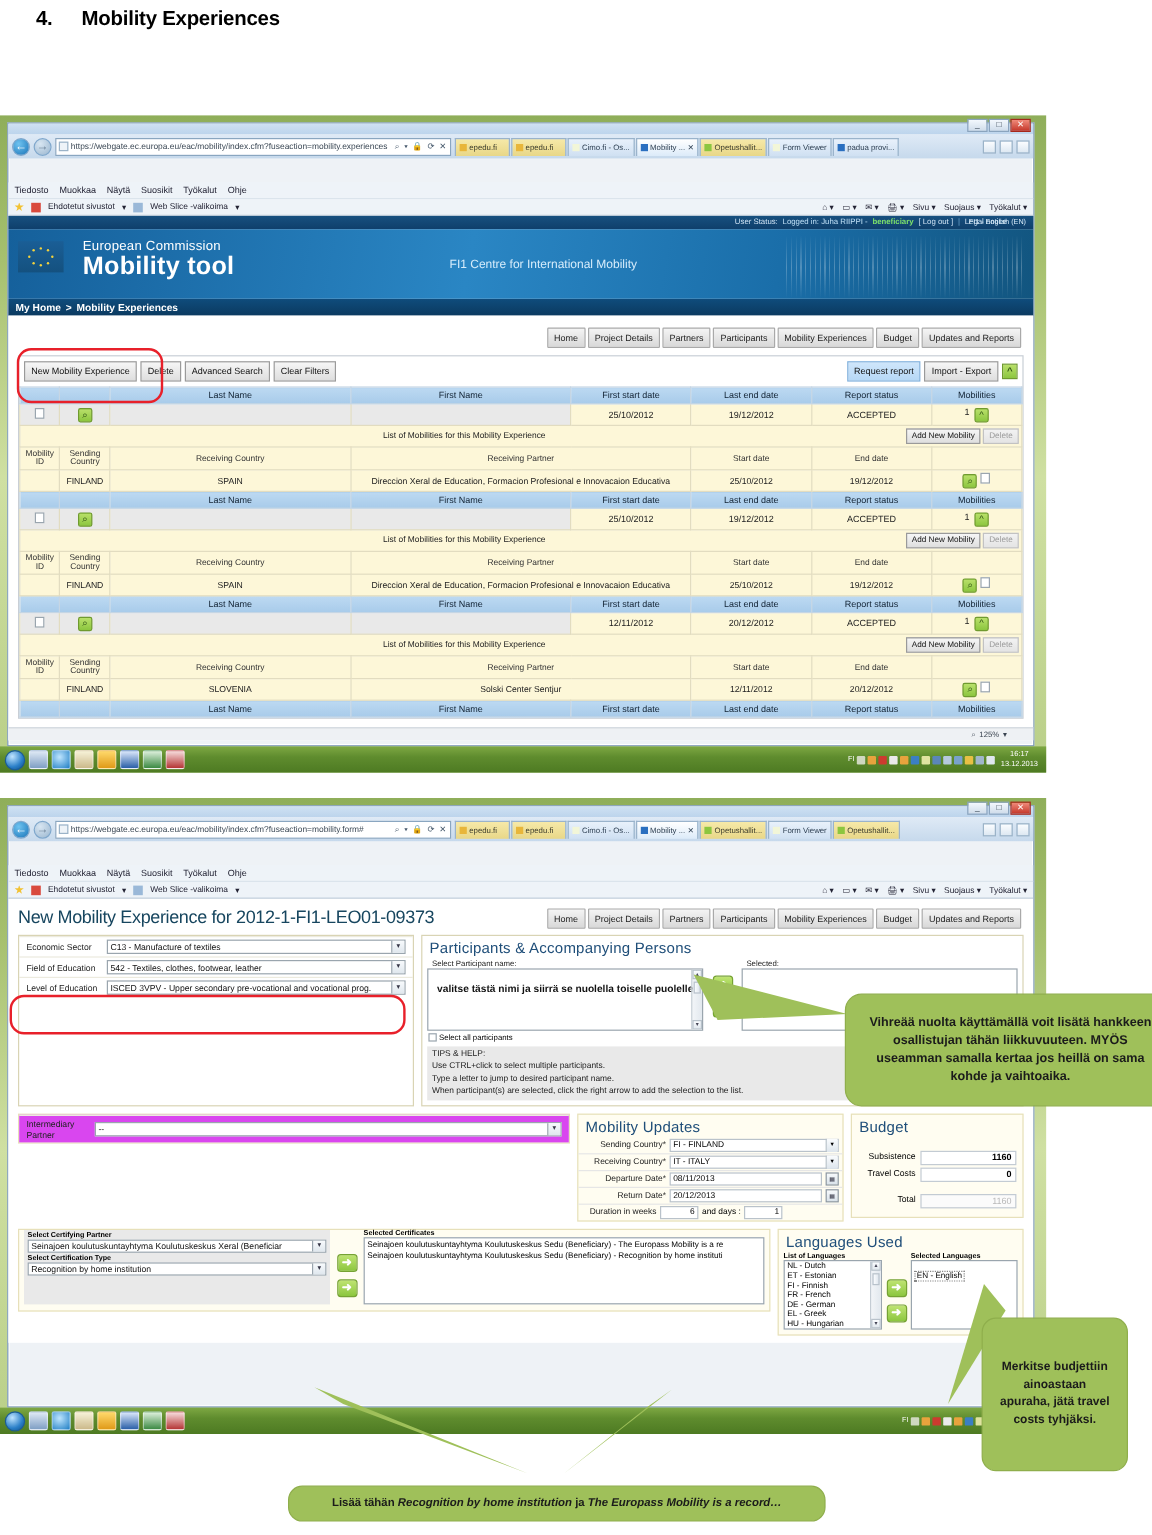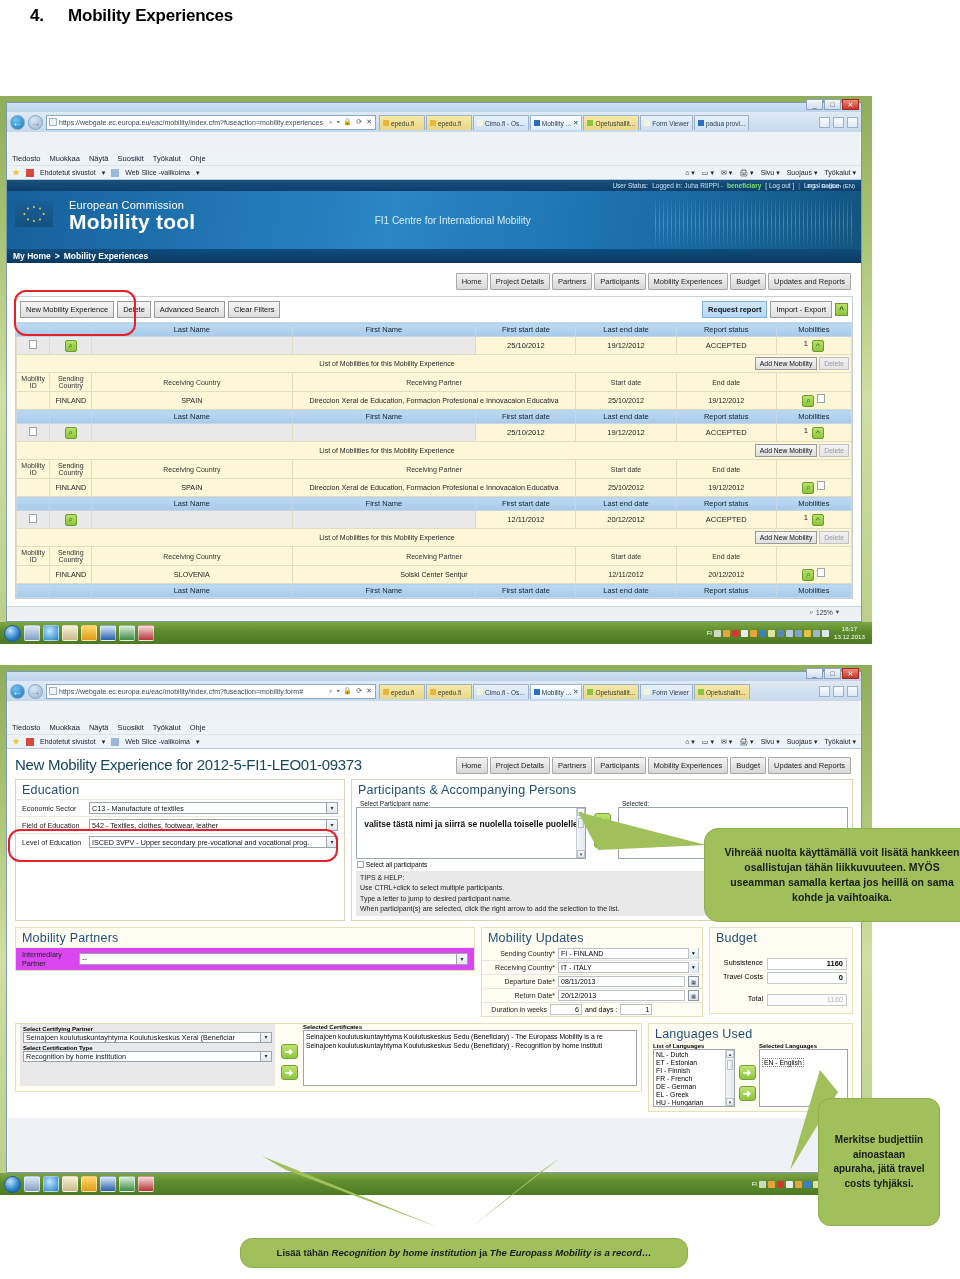--- a/index.html
+++ b/index.html
@@ -100,21 +100,21 @@
   .pg-title { font-size:15px; color:#17465f; max-width:370px; line-height:1.35; letter-spacing:-0.3px; }
   .navtabs { display:flex; gap:2px; margin-left:auto; margin-top:2px; }
   .navtab { border:1px solid #a9a9a9; background:linear-gradient(180deg,#f4f4f4,#d8d8d8);
             font-size:7.5px; padding:3px 5px; color:#222; white-space:nowrap; border-radius:1px; }
 
   .toolbar-wrap { margin:6px 8px 0 8px; border:1px solid #c9cfd6; background:#fff; }
   .toolbar { display:flex; align-items:center; gap:3px; padding:4px 4px; }
   .btn { border:1px solid #9a9a9a; background:linear-gradient(180deg,#f6f6f6,#dedede);
          font-size:7.5px; padding:3px 5px; color:#111; white-space:nowrap; }
   .btn.blue { background:linear-gradient(180deg,#cfe6fb,#b6d8f6); border-color:#7fb0dc; }
-  .btn.right { margin-left:auto;font-weight:bold; }
+  .btn.right { margin-left:auto; }
   .grnbtn { width:13px; height:13px; border:1px solid #6f9a2f;
             background:linear-gradient(180deg,#b9e06a,#8cc63f); color:#2d5012;
             font-size:8px; line-height:11px; text-align:center; font-weight:bold; }
 
   table.grid { width:100%; border-collapse:collapse; table-layout:fixed; }
   table.grid th { background:linear-gradient(180deg,#bcd9f2,#a8cbea); color:#123; font-size:7.5px;
                   font-weight:normal; padding:2px 2px; border:1px solid #c6d6e4; text-align:center; }
   table.grid td { font-size:7.5px; border:1px solid #e2dcc0; padding:2px; text-align:center; color:#222; }
   tr.exp-row td { background:#fdf7d8; height:17px; }
   tr.exp-row td.gray { background:#e9e9e9; }
@@ -650,35 +650,34 @@
             <span>✉ ▾</span>
             <span>🖨 ▾</span>
             <span>Sivu ▾</span>
             <span>Suojaus ▾</span>
             <span>Työkalut ▾</span>
           </span>
     </div>
 
     <div class="formpage">
       <div class="pg-head" style="padding-top:6px">
-        <div class="pg-title" style="max-width:430px">New Mobility Experience for 2012-5-FI1-LEO01-09373</div>
+        <div class="pg-title" style="max-width:430px">New Mobility Experience for 2012-1-FI1-LEO01-09373</div>
         <div class="navtabs" id="navtabs2">
               <div class="navtab">Home</div>
               <div class="navtab">Project Details</div>
               <div class="navtab">Partners</div>
               <div class="navtab">Participants</div>
               <div class="navtab">Mobility Experiences</div>
               <div class="navtab">Budget</div>
               <div class="navtab">Updates and Reports</div>
             </div>
       </div>
 
       <div style="display:flex; gap:6px; margin:4px 8px 0 8px;">
         <div class="panel" style="width:330px">
-          <div class="ph">Education</div>
           <div class="frow">
             <div class="flabel">Economic Sector</div>
             <div class="fsel">
               <span>C13 - Manufacture of textiles</span>
               <span class="caret">▾</span>
             </div>
           </div>
           <div class="frow">
             <div class="flabel">Field of Education</div>
             <div class="fsel">
@@ -727,21 +726,20 @@
             <div>TIPS &amp; HELP:</div>
             <div>Use CTRL+click to select multiple participants.</div>
             <div>Type a letter to jump to desired participant name.</div>
             <div>When participant(s) are selected, click the right arrow to add the selection to the list.</div>
           </div>
         </div>
       </div>
 
       <div style="display:flex; gap:6px; margin:6px 8px 0 8px; align-items:flex-start;">
         <div class="panel panel-yellow" style="width:460px">
-          <div class="ph">Mobility Partners</div>
           <div class="frow" style="background:#d946ef">
             <div class="flabel" style="width:52px">Intermediary Partner</div>
             <div class="fsel">
               <span>--</span>
               <span class="caret">▾</span>
             </div>
           </div>
         </div>
 
         <div class="panel panel-yellow" style="width:222px">

